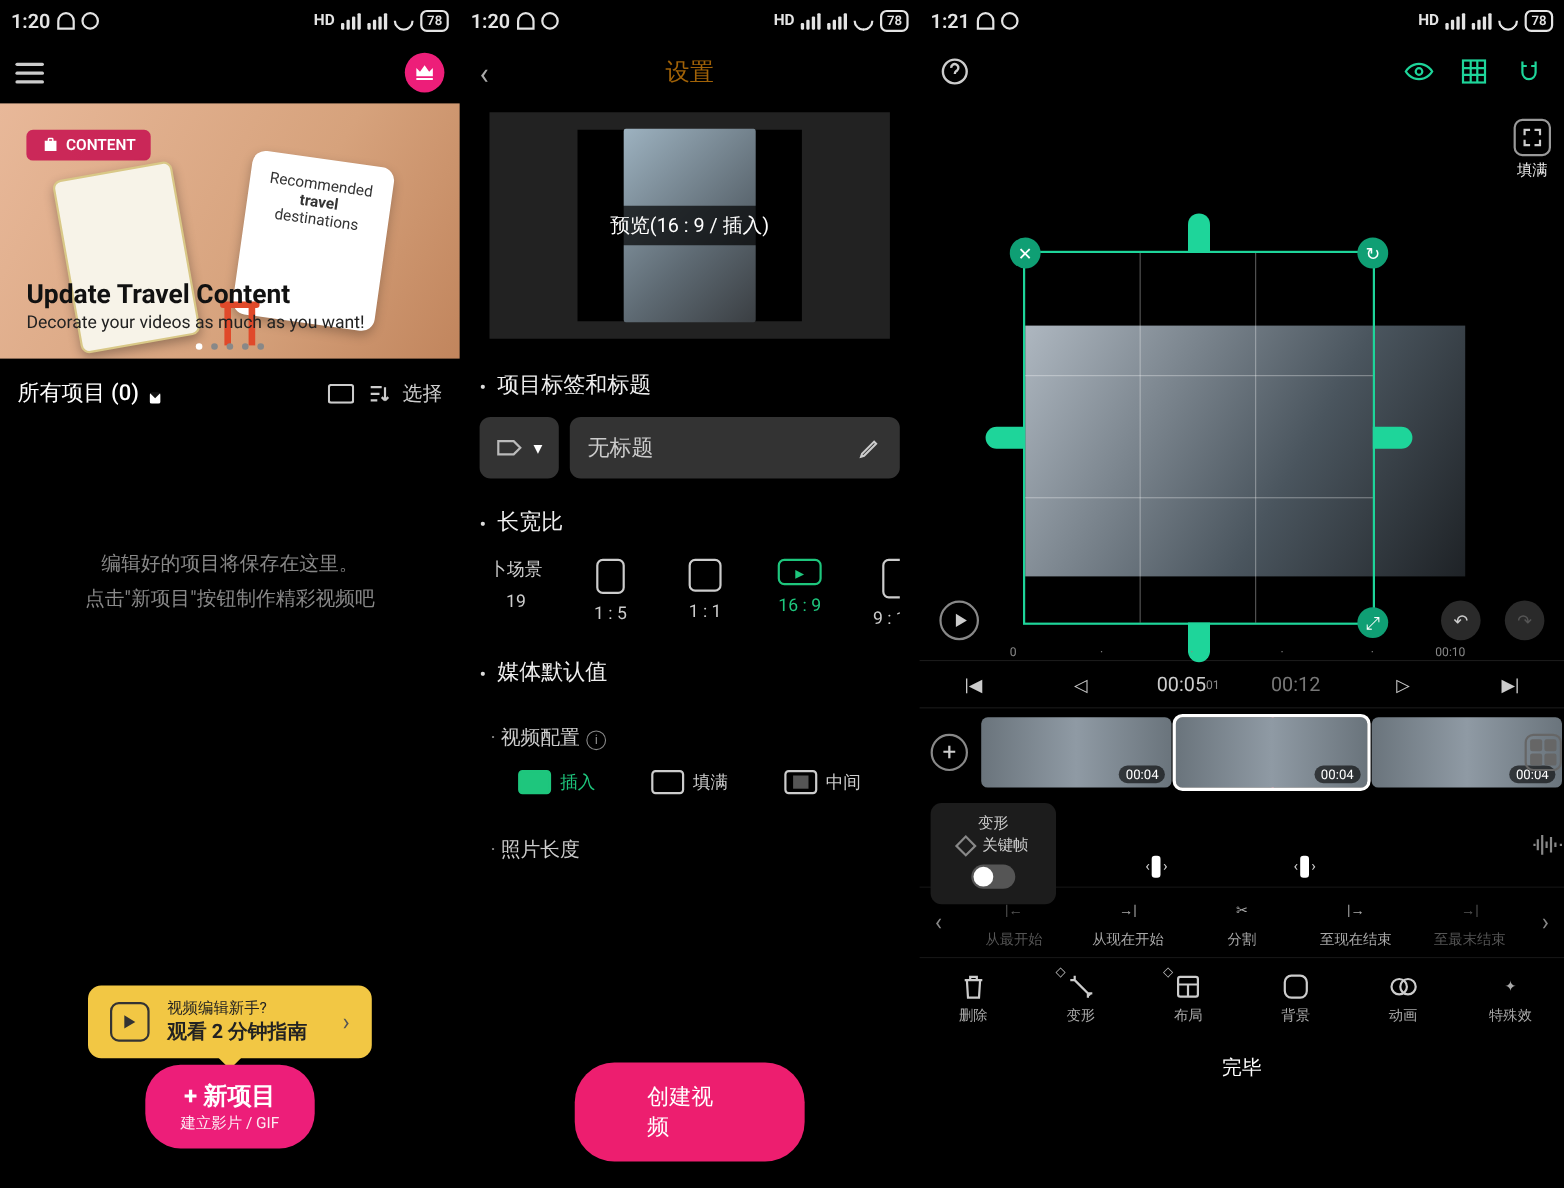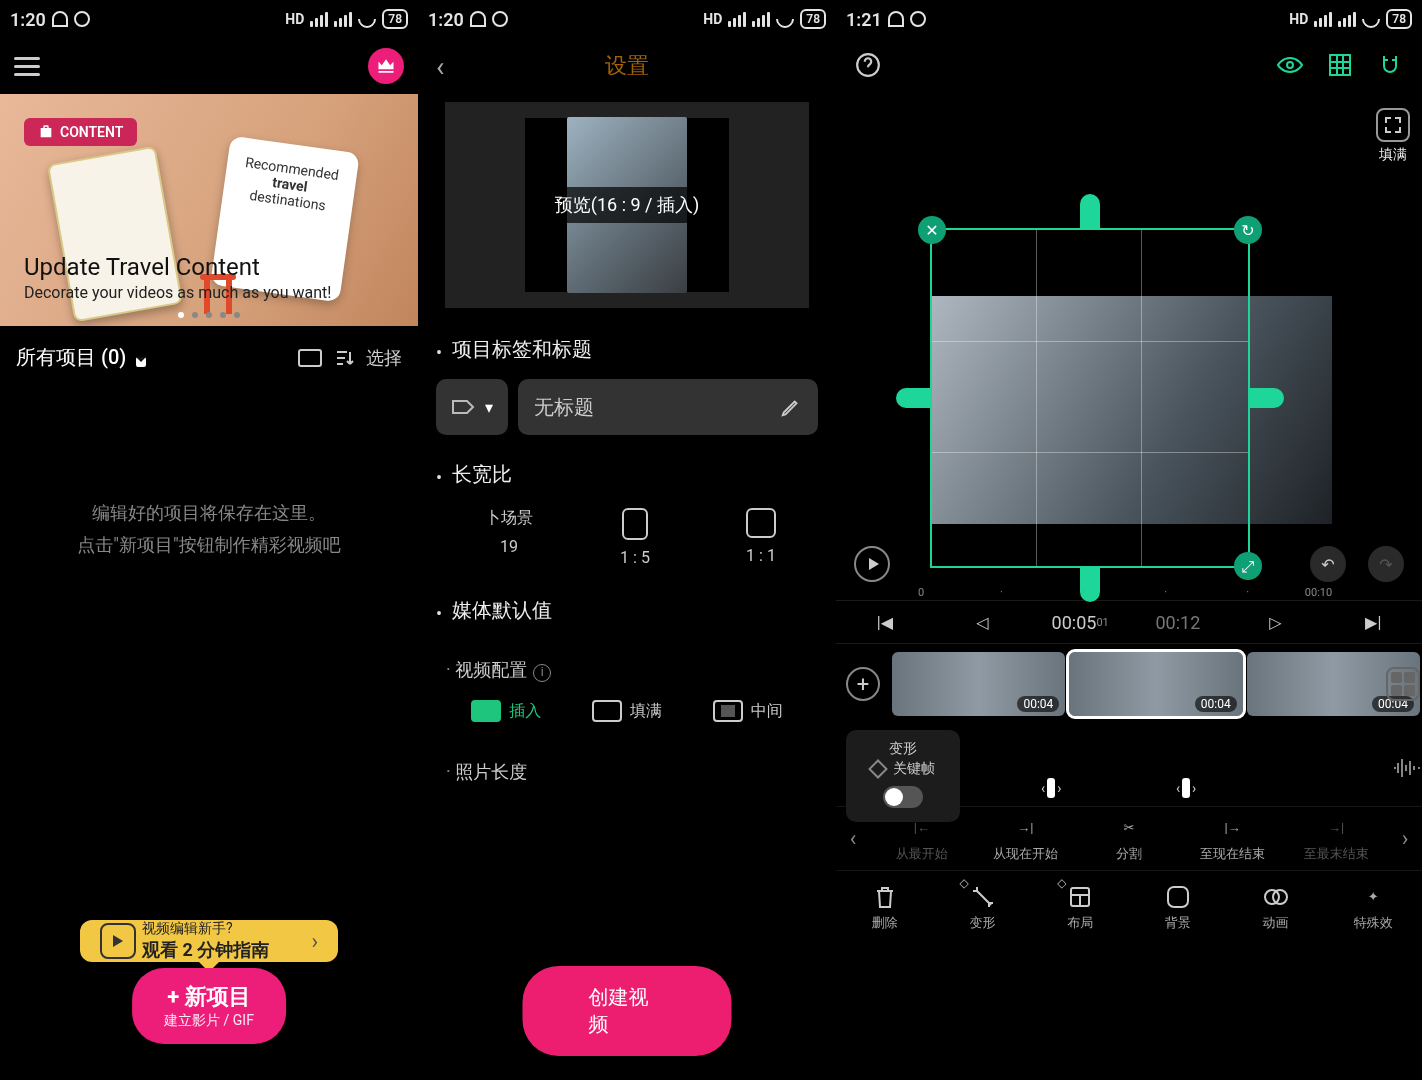--- a/index.html
+++ b/index.html
@@ -27,33 +27,33 @@
 .s1 .crown svg{ width:20px; height:20px; fill:#fff; }
 .s1 .banner{ height:232px; background:linear-gradient(120deg,#e8b899 0%,#d6a27c 60%,#c1855d 100%); position:relative; overflow:hidden;}
 .s1 .content-tag{ position:absolute; top:24px; left:24px; background:rgba(200,24,82,.9); border-radius:6px; padding:6px 14px; display:flex; align-items:center; gap:6px; font-size:14px; font-weight:600;}
 .s1 .passport{ position:absolute; width:110px; height:160px; background:#f7f3e8; border-radius:8px; transform:rotate(-10deg); left:60px; top:60px; box-shadow:0 4px 10px rgba(0,0,0,.3); border:2px solid #d9c887;}
 .s1 .rec{ position:absolute; width:130px; height:150px; background:#fff; border-radius:12px; transform:rotate(8deg); left:220px; top:50px; box-shadow:0 4px 10px rgba(0,0,0,.25); padding:16px 10px; color:#333; font-size:14px; text-align:center;}
 .s1 .torii{ position:absolute; width:36px; height:40px; left:200px; top:180px;}
 .s1 .torii::before,.s1 .torii::after{content:"";position:absolute;background:#e0492a;}
 .s1 .torii::before{width:36px;height:6px;top:0;border-radius:3px;}
 .s1 .torii::after{width:6px;height:34px;top:6px;left:4px;box-shadow:22px 0 #e0492a;}
 .s1 .ban-txt{ position:absolute; bottom:24px; left:24px; right:24px;}
-.s1 .ban-txt h2{ font-size:24px; font-weight:400; color:#111; margin-bottom:2px;}
+.s1 .ban-txt h2{ font-size:24px; font-weight:700; color:#111; margin-bottom:2px;}
 .s1 .ban-txt p{ font-size:16px; color:#222;}
 .s1 .dots{ position:absolute; bottom:8px; left:0; right:0; display:flex; justify-content:center; gap:8px;}
 .s1 .dots span{ width:6px; height:6px; border-radius:50%; background:#888;}
 .s1 .dots span.on{ background:#fff;}
 .s1 .projbar{ display:flex; align-items:center; padding:18px 16px 6px; gap:10px;}
 .s1 .projbar .pt{ font-size:20px; font-weight:500;}
 .s1 .projbar .caret{ border:5px solid transparent; border-top-color:#111; width:0; height:0; position:relative; top:4px; background:#fff; border-radius:2px;}
 .s1 .projbar .sp{ flex:1;}
 .s1 .projbar .ic{ width:24px; height:24px; display:flex; align-items:center; justify-content:center; color:#ccc;}
 .s1 .sel{ font-size:18px; color:#ccc;}
 .s1 .empty{ text-align:center; color:#888; font-size:18px; padding:120px 20px 0; line-height:1.8;}
-.s1 .guide{ position:absolute; bottom:118px; left:80px; right:80px; background:#f2c744; color:#222; border-radius:12px; padding:0 20px; display:flex; align-items:center; gap:6px;}
+.s1 .guide{ position:absolute; bottom:118px; left:80px; right:80px; background:#f2c744; color:#222; border-radius:12px; padding:12px 20px; display:flex; align-items:center; gap:16px;}
 .s1 .guide .pi{ width:36px; height:36px; border:2px solid #333; border-radius:8px; display:flex; align-items:center; justify-content:center;}
 .s1 .guide .pi::after{ content:""; border-left:10px solid #333; border-top:6px solid transparent; border-bottom:6px solid transparent;}
 .s1 .guide .gt small{ display:block; font-size:14px;}
 .s1 .guide .gt b{ font-size:18px;}
 .s1 .guide .arr{ margin-left:auto; font-size:22px; color:#555;}
 .s1 .guide::after{ content:""; position:absolute; bottom:-10px; left:50%; margin-left:-12px; border-left:12px solid transparent; border-right:12px solid transparent; border-top:12px solid #f2c744;}
 .s1 .newbtn{ position:absolute; bottom:36px; left:50%; transform:translateX(-50%); background:#ed1e79; border-radius:32px; padding:14px 32px; text-align:center;}
 .s1 .newbtn .nb-t{ font-size:22px; font-weight:700;}
 .s1 .newbtn .nb-s{ font-size:14px; opacity:.9;}
 
@@ -67,21 +67,21 @@
 .s2 .sec{ padding:20px 18px 6px;}
 .s2 .sec-h{ display:flex; align-items:flex-end; gap:10px; margin-bottom:16px;}
 .s2 .sec-h::before{ content:"•"; color:#ddd; font-size:18px;}
 .s2 .sec-h span{ font-size:20px; color:#eee;}
 .s2 .row{ display:flex; gap:10px;}
 .s2 .tag-picker{ background:#333; border-radius:10px; height:56px; display:flex; align-items:center; justify-content:center; gap:10px; padding:0 12px;}
 .s2 .tag-picker svg{ width:24px; height:20px; fill:none; stroke:#bbb; stroke-width:2;}
 .s2 .title-input{ flex:1; background:#333; border-radius:10px; height:56px; display:flex; align-items:center; padding:0 16px; color:#ccc; font-size:20px;}
 .s2 .title-input .pen{ margin-left:auto; width:22px; height:22px; }
 .s2 .ratio-strip{ display:flex; gap:28px; overflow:hidden; padding:4px 0 0 4px;}
-.s2 .ratio-item{ display:flex; flex-direction:column; align-items:center; gap:8px; color:#ccc; font-size:16px; min-width:58px;margin-left:40px;}
+.s2 .ratio-item{ display:flex; flex-direction:column; align-items:center; gap:8px; color:#ccc; font-size:16px; min-width:58px;}
 .s2 .ratio-item.sel{ color:#1ec67d;}
 .s2 .ratio-box{ width:32px; height:32px; border:2px solid currentColor; border-radius:6px; display:flex; align-items:center; justify-content:center;}
 .s2 .ratio-box.r45{ width:26px; height:32px;}
 .s2 .ratio-box.r11{ width:30px; height:30px;}
 .s2 .ratio-box.r169{ width:40px; height:24px;}
 .s2 .ratio-box.r916{ width:22px; height:36px;}
 .s2 .sub-h{ color:#ccc; font-size:18px; padding:18px 0 12px 10px;}
 .s2 .sub-h::before{ content:"· "; color:#888;}
 .s2 .sub-h .info{ display:inline-block; width:18px; height:18px; border:1.5px solid #888; border-radius:50%; text-align:center; font-size:12px; line-height:15px; color:#888; margin-left:6px;}
 .s2 .vconf{ display:flex; justify-content:space-around; padding:6px 10px 20px;}
@@ -554,13 +554,14 @@
             <circle cx="17" cy="11" r="7"></circle>
           </svg>
         </span>
         <span>动画</span>
       </div>
     <div class="ti">
         <span class="tk">✦</span>
         <span>特殊效</span>
       </div>
   </div>
+  <div class="done">完毕</div>
 </div>
 
 </body></html>

